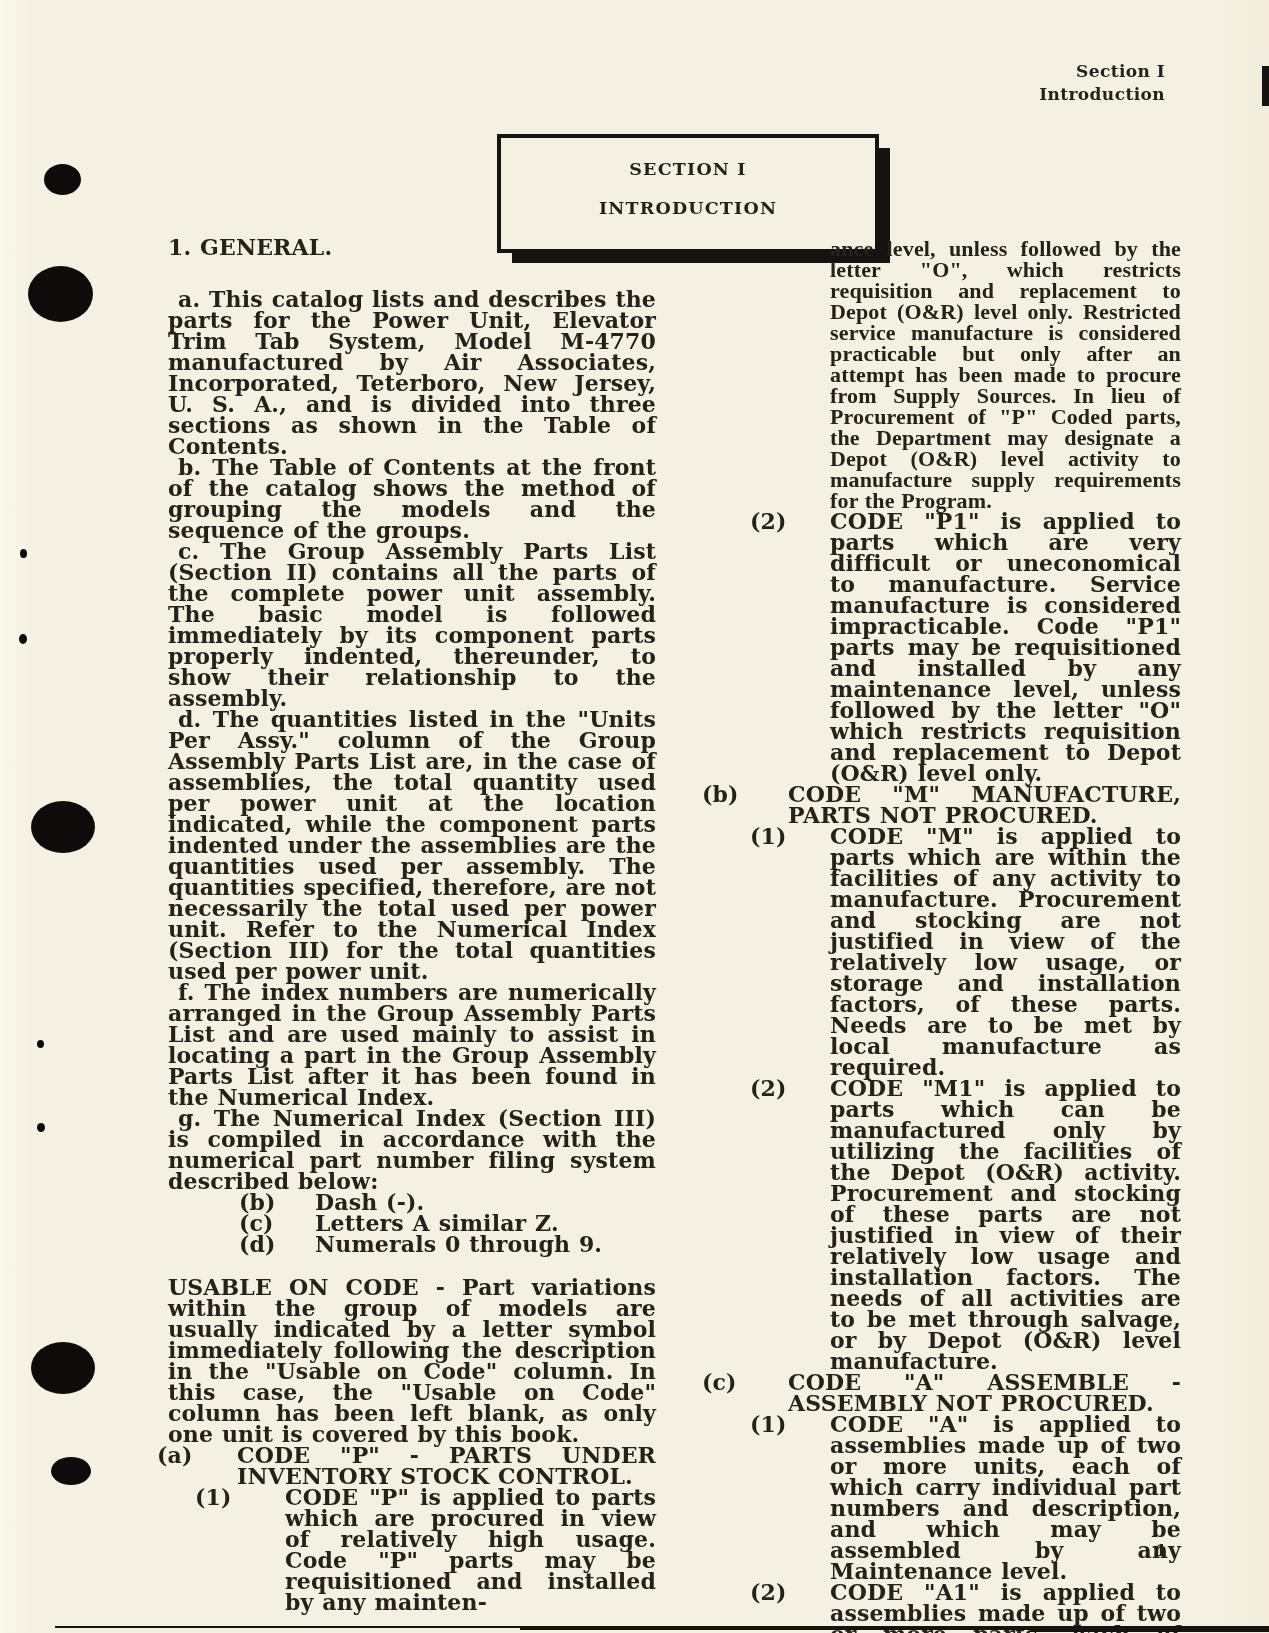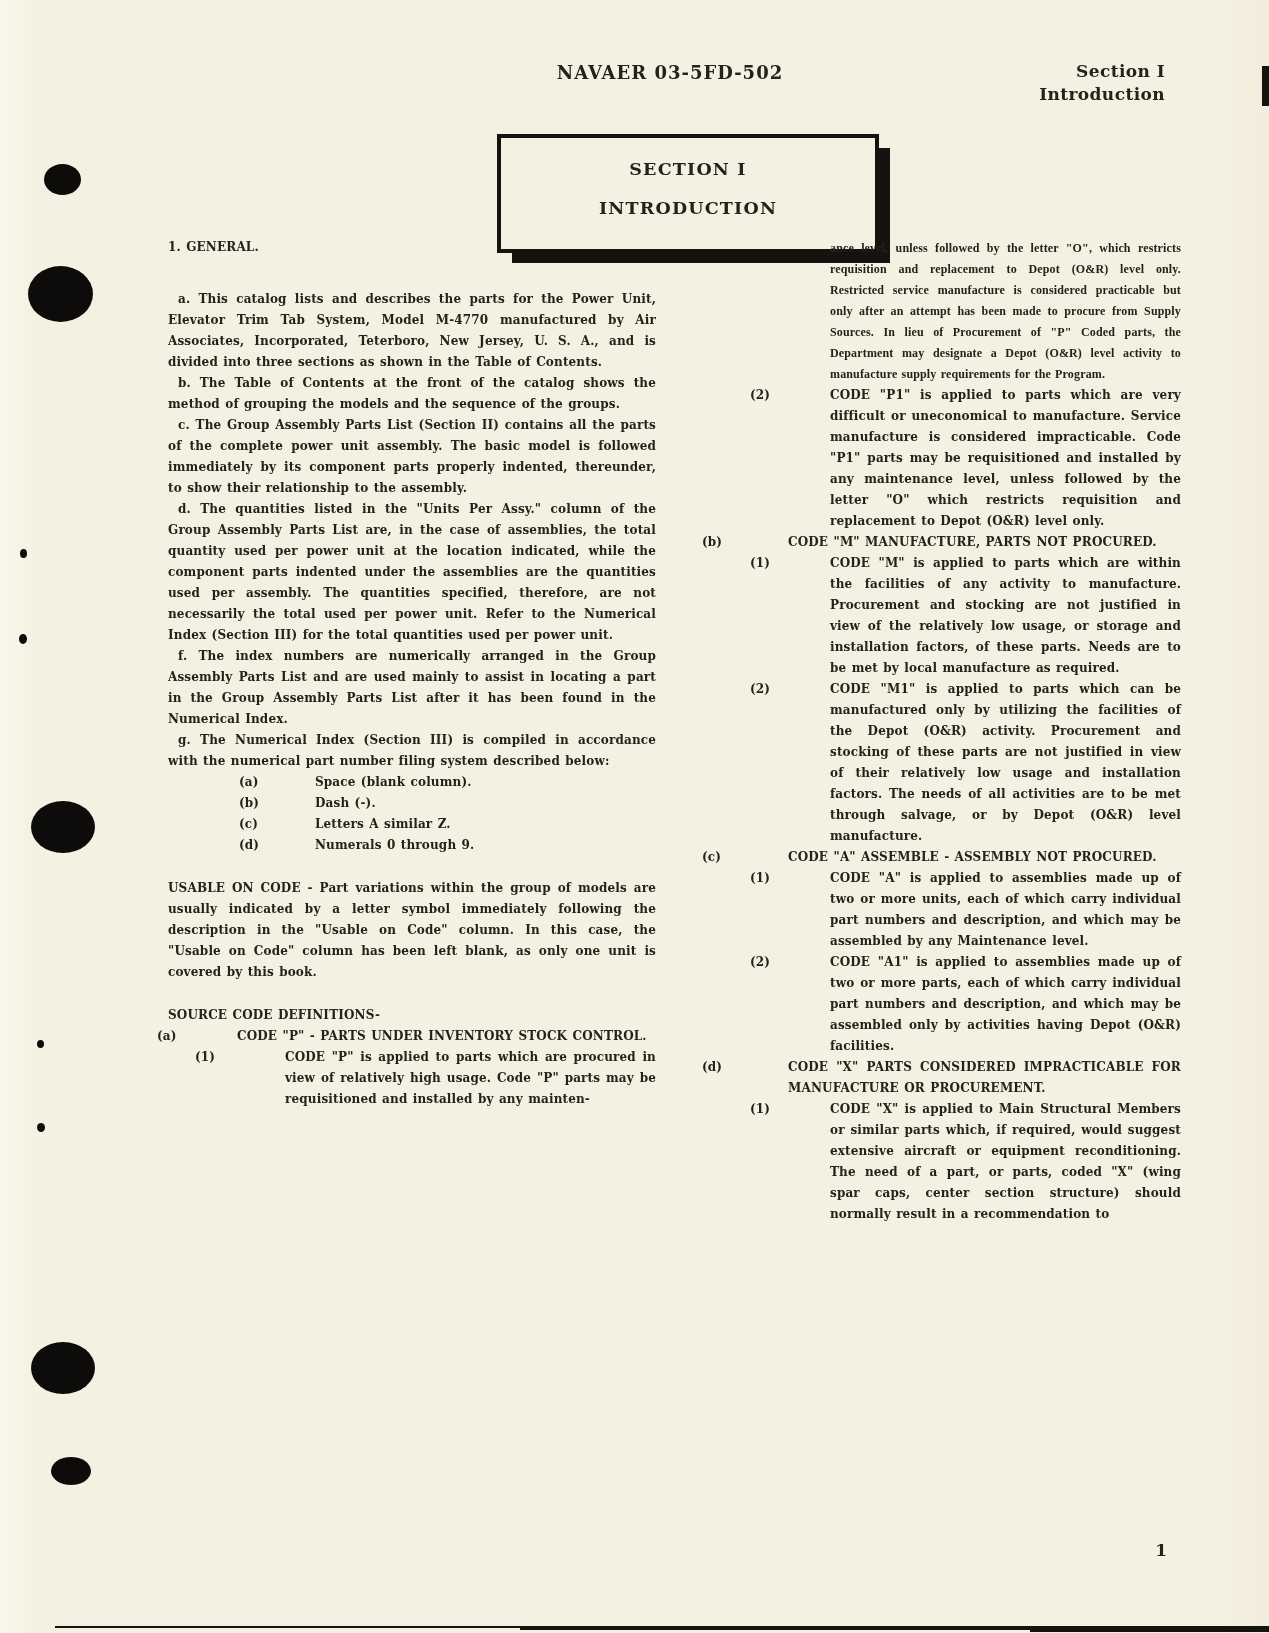--- a/index.html
+++ b/index.html
@@ -30,21 +30,21 @@
   .title-box{
     position:absolute;left:497px;top:134px;width:374px;height:90px;
     border:4px solid #151310;background:var(--paper);
     box-shadow:13px 12px 0 -2px #151310;
     display:flex;flex-direction:column;align-items:center;
     padding-top:21px;box-sizing:content-box;
   }
   .title-box .t1{font-size:17.5px;letter-spacing:1.2px;}
   .title-box .t2{font-size:17.5px;letter-spacing:1.2px;margin-top:19px;}
   
-  .col{position:absolute;font-size:12px;line-height:21px;letter-spacing:.15px;word-spacing:1px;}
+  .col{position:absolute;font-size:22px;line-height:21px;letter-spacing:.15px;word-spacing:1px;}
   #left-col{left:168px;top:237px;width:488px;}
   #right-col{left:745px;top:238px;width:436px;}
   .block{text-align:justify;}
   .block .marker{display:inline-block;text-align:left;}
   .heading{text-align:left;margin-bottom:31px;}
   .para{text-indent:10px;}
   .flush{text-indent:0;}
   .spaced{margin-top:22px;}
   .list1{padding-left:109px;text-indent:-42px;}
   .list1 .marker{width:42px;}
@@ -76,45 +76,42 @@
   <div class="dot" style="left:44px;top:164px;width:37px;height:31px;"></div>
   <div class="dot" style="left:28px;top:266px;width:65px;height:56px;"></div>
   <div class="dot" style="left:20px;top:549px;width:7px;height:9px;"></div>
   <div class="dot" style="left:19px;top:634px;width:8px;height:10px;"></div>
   <div class="dot" style="left:31px;top:801px;width:64px;height:52px;"></div>
   <div class="dot" style="left:37px;top:1040px;width:7px;height:8px;"></div>
   <div class="dot" style="left:37px;top:1123px;width:8px;height:9px;"></div>
   <div class="dot" style="left:31px;top:1342px;width:64px;height:52px;"></div>
   <div class="dot" style="left:51px;top:1457px;width:40px;height:28px;"></div>
 
-  <div class="doc-number">NAVAER 03-5FD-502</div>
   <div class="hdr-right">
     <div>Section I</div>
     <div>Introduction</div>
   </div>
 
   <div class="title-box">
     <div class="t1">SECTION I</div>
     <div class="t2">INTRODUCTION</div>
   </div>
 
   <div id="left-col" class="col">
       <div class="block heading"><span>1.  GENERAL.</span></div>
       <div class="block para"><span>a.  This catalog lists and describes the parts for the Power Unit, Elevator Trim Tab System, Model M-4770 manufactured by Air Associates, Incorporated, Teterboro, New Jersey, U. S. A., and is divided into three sections as shown in the Table of Contents.</span></div>
       <div class="block para"><span>b.  The Table of Contents at the front of the catalog shows the method of grouping the models and the sequence of the groups.</span></div>
       <div class="block para"><span>c.  The Group Assembly Parts List (Section II) contains all the parts of the complete power unit assembly. The basic model is followed immediately by its component parts properly indented, thereunder, to show their relationship to the assembly.</span></div>
       <div class="block para"><span>d.  The quantities listed in the "Units Per Assy." column of the Group Assembly Parts List are, in the case of assemblies, the total quantity used per power unit at the location indicated, while the component parts indented under the assemblies are the quantities used per assembly. The quantities specified, therefore, are not necessarily the total used per power unit. Refer to the Numerical Index (Section III) for the total quantities used per power unit.</span></div>
       <div class="block para"><span>f.  The index numbers are numerically arranged in the Group Assembly Parts List and are used mainly to assist in locating a part in the Group Assembly Parts List after it has been found in the Numerical Index.</span></div>
       <div class="block para"><span>g.  The Numerical Index (Section III) is compiled in accordance with the numerical part number filing system described below:</span></div>
-      <div class="block list2"><span class="marker">(a)</span><span>Space (blank column).</span></div>
       <div class="block list2"><span class="marker">(b)</span><span>Dash (-).</span></div>
       <div class="block list2"><span class="marker">(c)</span><span>Letters A similar Z.</span></div>
       <div class="block list2"><span class="marker">(d)</span><span>Numerals 0 through 9.</span></div>
       <div class="block flush spaced"><span>USABLE ON CODE - Part variations within the group of models are usually indicated by a letter symbol immediately following the description in the "Usable on Code" column. In this case, the "Usable on Code" column has been left blank, as only one unit is covered by this book.</span></div>
-      <div class="block flush spaced"><span>SOURCE CODE DEFINITIONS-</span></div>
       <div class="block srcA"><span class="marker">(a)</span><span>CODE "P" - PARTS UNDER INVENTORY STOCK CONTROL.</span></div>
       <div class="block src1"><span class="marker">(1)</span><span>CODE "P" is applied to parts which are procured in view of relatively high usage. Code "P" parts may be requisitioned and installed by any mainten-</span></div>
     </div>
   <div id="right-col" class="col">
       <div class="block cont"><span>ance level, unless followed by the letter "O", which restricts requisition and replacement to Depot (O&amp;R) level only. Restricted service manufacture is considered practicable but only after an attempt has been made to procure from Supply Sources. In lieu of Procurement of "P" Coded parts, the Department may designate a Depot (O&amp;R) level activity to manufacture supply requirements for the Program.</span></div>
       <div class="block num"><span class="marker">(2)</span><span>CODE "P1" is applied to parts which are very difficult or uneconomical to manufacture. Service manufacture is considered impracticable. Code "P1" parts may be requisitioned and installed by any maintenance level, unless followed by the letter "O" which restricts requisition and replacement to Depot (O&amp;R) level only.</span></div>
       <div class="block alpha"><span class="marker">(b)</span><span>CODE "M" MANUFACTURE, PARTS NOT PROCURED.</span></div>
       <div class="block num"><span class="marker">(1)</span><span>CODE "M" is applied to parts which are within the facilities of any activity to manufacture. Procurement and stocking are not justified in view of the relatively low usage, or storage and installation factors, of these parts. Needs are to be met by local manufacture as required.</span></div>
       <div class="block num"><span class="marker">(2)</span><span>CODE "M1" is applied to parts which can be manufactured only by utilizing the facilities of the Depot (O&amp;R) activity. Procurement and stocking of these parts are not justified in view of their relatively low usage and installation factors. The needs of all activities are to be met through salvage, or by Depot (O&amp;R) level manufacture.</span></div>
       <div class="block alpha"><span class="marker">(c)</span><span>CODE "A" ASSEMBLE - ASSEMBLY NOT PROCURED.</span></div>

